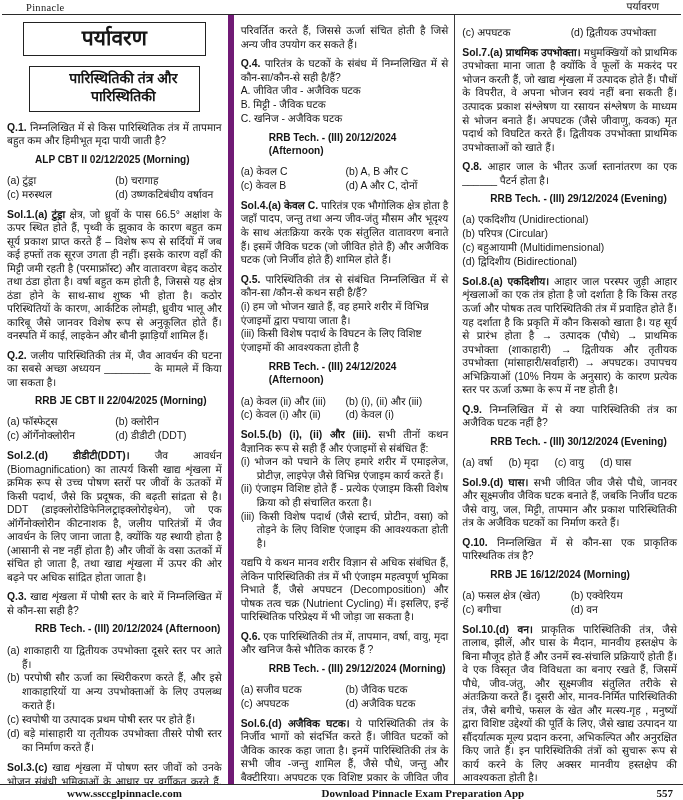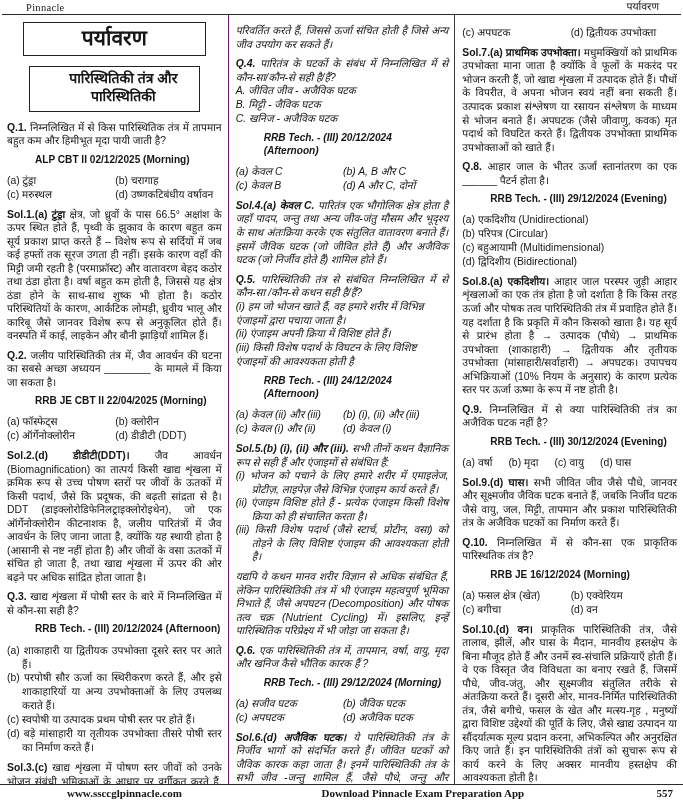--- a/index.html
+++ b/index.html
@@ -14,21 +14,21 @@
     padding:1px 24px 1px 26px;font-family:"Liberation Serif","DejaVu Serif",serif;
     font-size:10.5px;height:14px;box-sizing:border-box;
   }
   .hdr .brand{letter-spacing:.3px;}
   .rule{border-top:1.4px solid #2a2a2a;margin:0 2px;}
   .cols{flex:1;display:flex;overflow:hidden;}
   .col{
     width:33.333%;box-sizing:border-box;padding:3px 6px 0 7px;overflow:hidden;
     font-size:10.4px;line-height:1.3;
   }
-  .col.mid{border-left:1px solid #701a75;border-right:1px solid #3a3a3a;font-style:italic;}
+  .col.mid{border-left:6px solid #701a75;border-right:1px solid #3a3a3a;}
   .titlebox{
     border:1.6px solid #222;margin:4px 16px 10px 16px;padding:2px 0 5px 0;
     text-align:center;font-size:21px;font-weight:bold;line-height:1.2;
   }
   .subbox{
     border:1.4px solid #222;margin:0 22px 9px 22px;padding:2px 4px 5px 22px;
     text-align:center;font-size:14px;font-weight:bold;line-height:1.3;
   }
   p.para{margin:6px 0 0 0;text-align:justify;}
   .b{font-weight:bold;}
@@ -101,21 +101,20 @@
         <div class="exam">RRB Tech. - (III) 20/12/2024 (Afternoon)</div>
         <div class="opts opts2">
           <div class="opt"><span class="lbl">(a) </span><span>केवल C</span></div>
           <div class="opt"><span class="lbl">(b) </span><span>A, B और C</span></div>
           <div class="opt"><span class="lbl">(c) </span><span>केवल B</span></div>
           <div class="opt"><span class="lbl">(d) </span><span>A और C, दोनों</span></div>
         </div>
         <p class="para"><span class="b">Sol.4.(a) </span><span class="b">केवल C. </span><span>पारितंत्र एक भौगोलिक क्षेत्र होता है जहाँ पादप, जन्तु तथा अन्य जीव-जंतु मौसम और भूदृश्य के साथ अंतःक्रिया करके एक संतुलित वातावरण बनाते हैं। इसमें जैविक घटक (जो जीवित होते हैं) और अजैविक घटक (जो निर्जीव होते हैं) शामिल होते हैं।</span></p>
         <p class="para"><span class="b">Q.5. </span><span>पारिस्थितिकी तंत्र से संबंधित निम्नलिखित में से कौन-सा /कौन-से कथन सही है/हैं?</span></p>
         <div class="subline">(i) हम जो भोजन खाते हैं, वह हमारे शरीर में विभिन्न एंजाइमों द्वारा पचाया जाता है।</div>
-        <div class="subline">(ii) एंजाइम अपनी क्रिया में विशिष्ट होते हैं।</div>
         <div class="subline">(iii) किसी विशेष पदार्थ के विघटन के लिए विशिष्ट एंजाइमों की आवश्यकता होती है</div>
         <div class="exam">RRB Tech. - (III) 24/12/2024 (Afternoon)</div>
         <div class="opts opts2">
           <div class="opt"><span class="lbl">(a) </span><span>केवल (ii) और (iii)</span></div>
           <div class="opt"><span class="lbl">(b) </span><span>(i), (ii) और (iii)</span></div>
           <div class="opt"><span class="lbl">(c) </span><span>केवल (i) और (ii)</span></div>
           <div class="opt"><span class="lbl">(d) </span><span>केवल (i)</span></div>
         </div>
         <p class="para"><span class="b">Sol.5.(b) </span><span class="b">(i), (ii) और (iii). </span><span>सभी तीनों कथन वैज्ञानिक रूप से सही हैं और एंजाइमों से संबंधित हैं:</span></p>
         <div class="subitem">(i) भोजन को पचाने के लिए हमारे शरीर में एमाइलेज, प्रोटीज़, लाइपेज़ जैसे विभिन्न एंजाइम कार्य करते हैं।</div>

